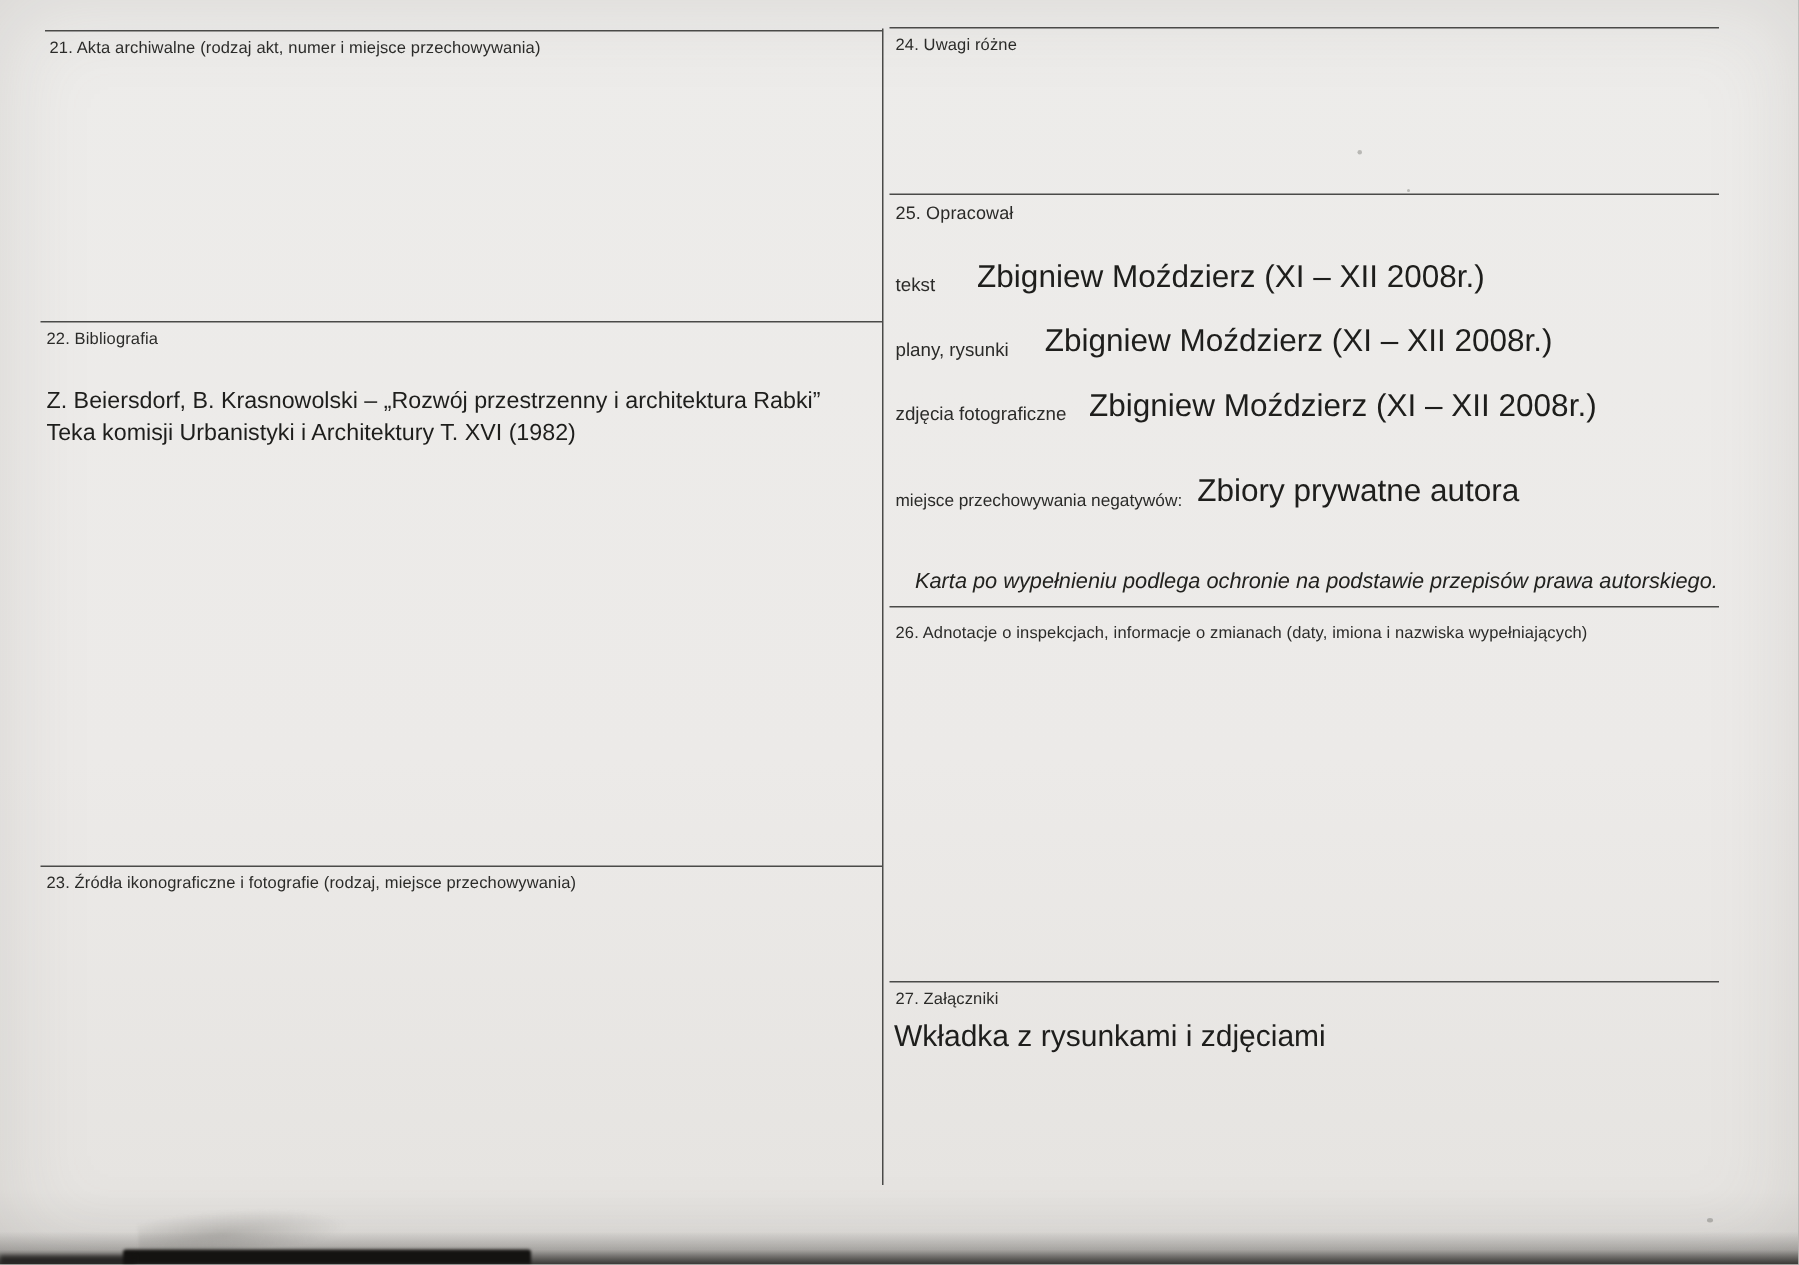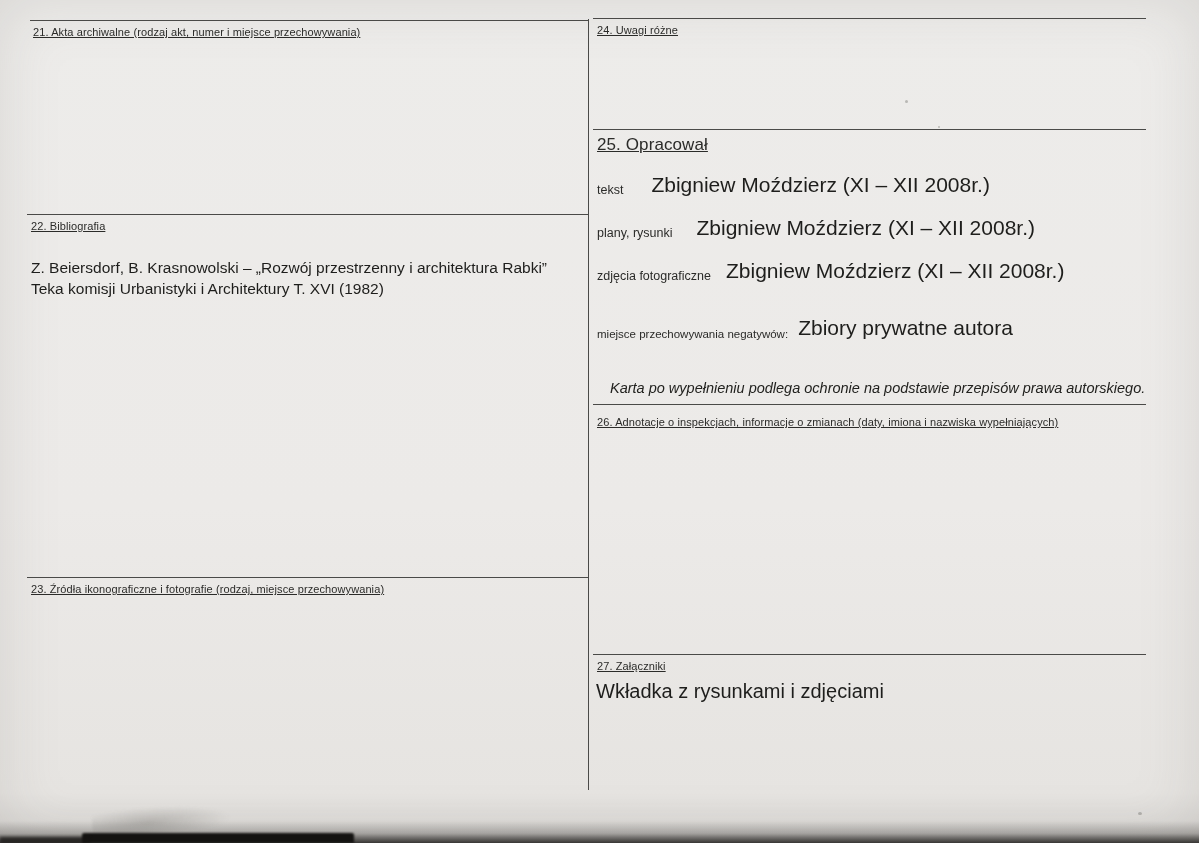--- a/index.html
+++ b/index.html
@@ -27,21 +27,20 @@
     position: absolute;
     width: 1px;
     background: #4a4a48;
   }
   .field-label {
     position: absolute;
     font-size: 11px;
     color: #2b2b29;
     letter-spacing: 0.1px;
     white-space: nowrap;
-    text-decoration: underline;
   }
   .content-text {
     position: absolute;
     font-size: 15.5px;
     color: #1e1e1c;
     line-height: 1.35;
   }
   .op-row {
     position: absolute;
     display: flex;
@@ -128,21 +127,21 @@
 
   <div class="hline" style="left:27px; top:577px; width:561px;"></div>
   <div class="field-label" style="left:31px; top:583px;">23. Źródła ikonograficzne i fotografie (rodzaj, miejsce przechowywania)</div>
 
   <div class="vline" style="left:588px; top:19px; height:771px;"></div>
 
   <div class="hline" style="left:593px; top:18px; width:553px;"></div>
   <div class="field-label" style="left:597px; top:24px;">24. Uwagi różne</div>
 
   <div class="hline" style="left:593px; top:129px; width:553px;"></div>
-  <div class="field-label" style="left:597px; top:135px; font-size:17px;">25. Opracował</div>
+  <div class="field-label" style="left:597px; top:135px; font-size:12px;">25. Opracował</div>
 
   <div class="op-row" style="left:597px; top:173px; gap:28px;">
     <span class="row-label">tekst</span>
     <span class="row-value">Zbigniew Moździerz (XI – XII 2008r.)</span>
   </div>
 
   <div class="op-row" style="left:597px; top:216px; gap:24px;">
     <span class="row-label">plany, rysunki</span>
     <span class="row-value">Zbigniew Moździerz (XI – XII 2008r.)</span>
   </div>

